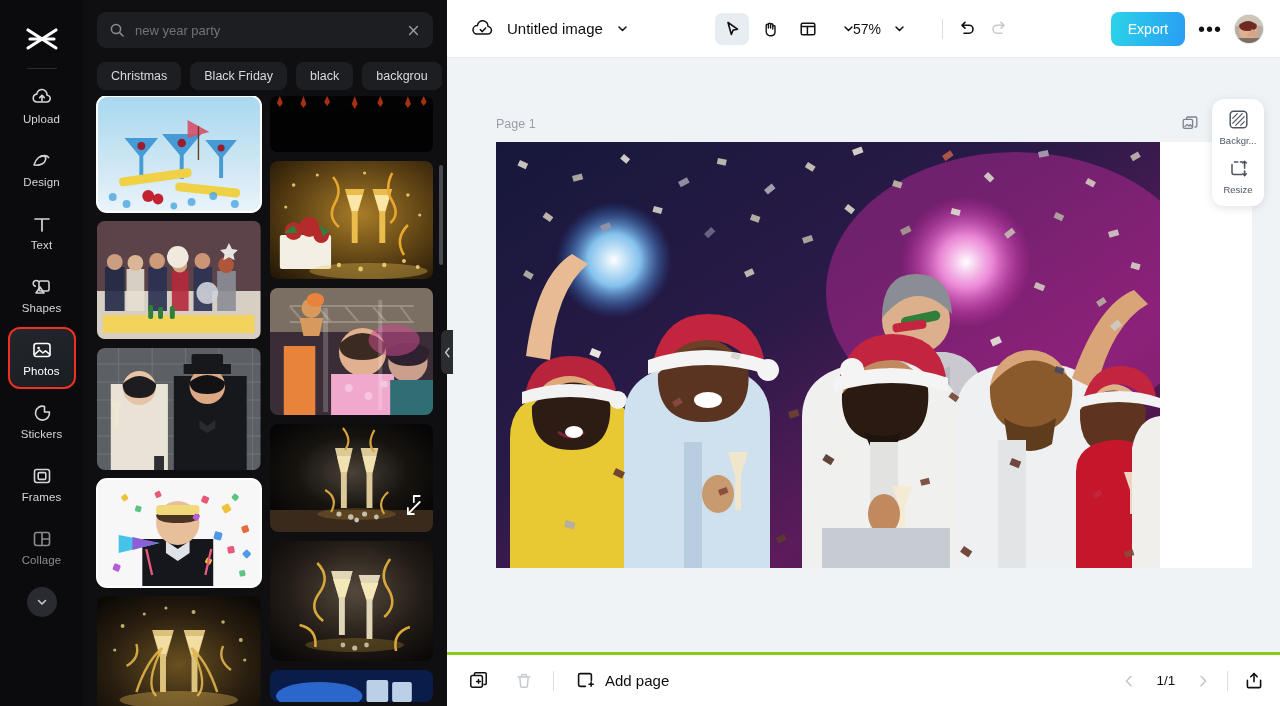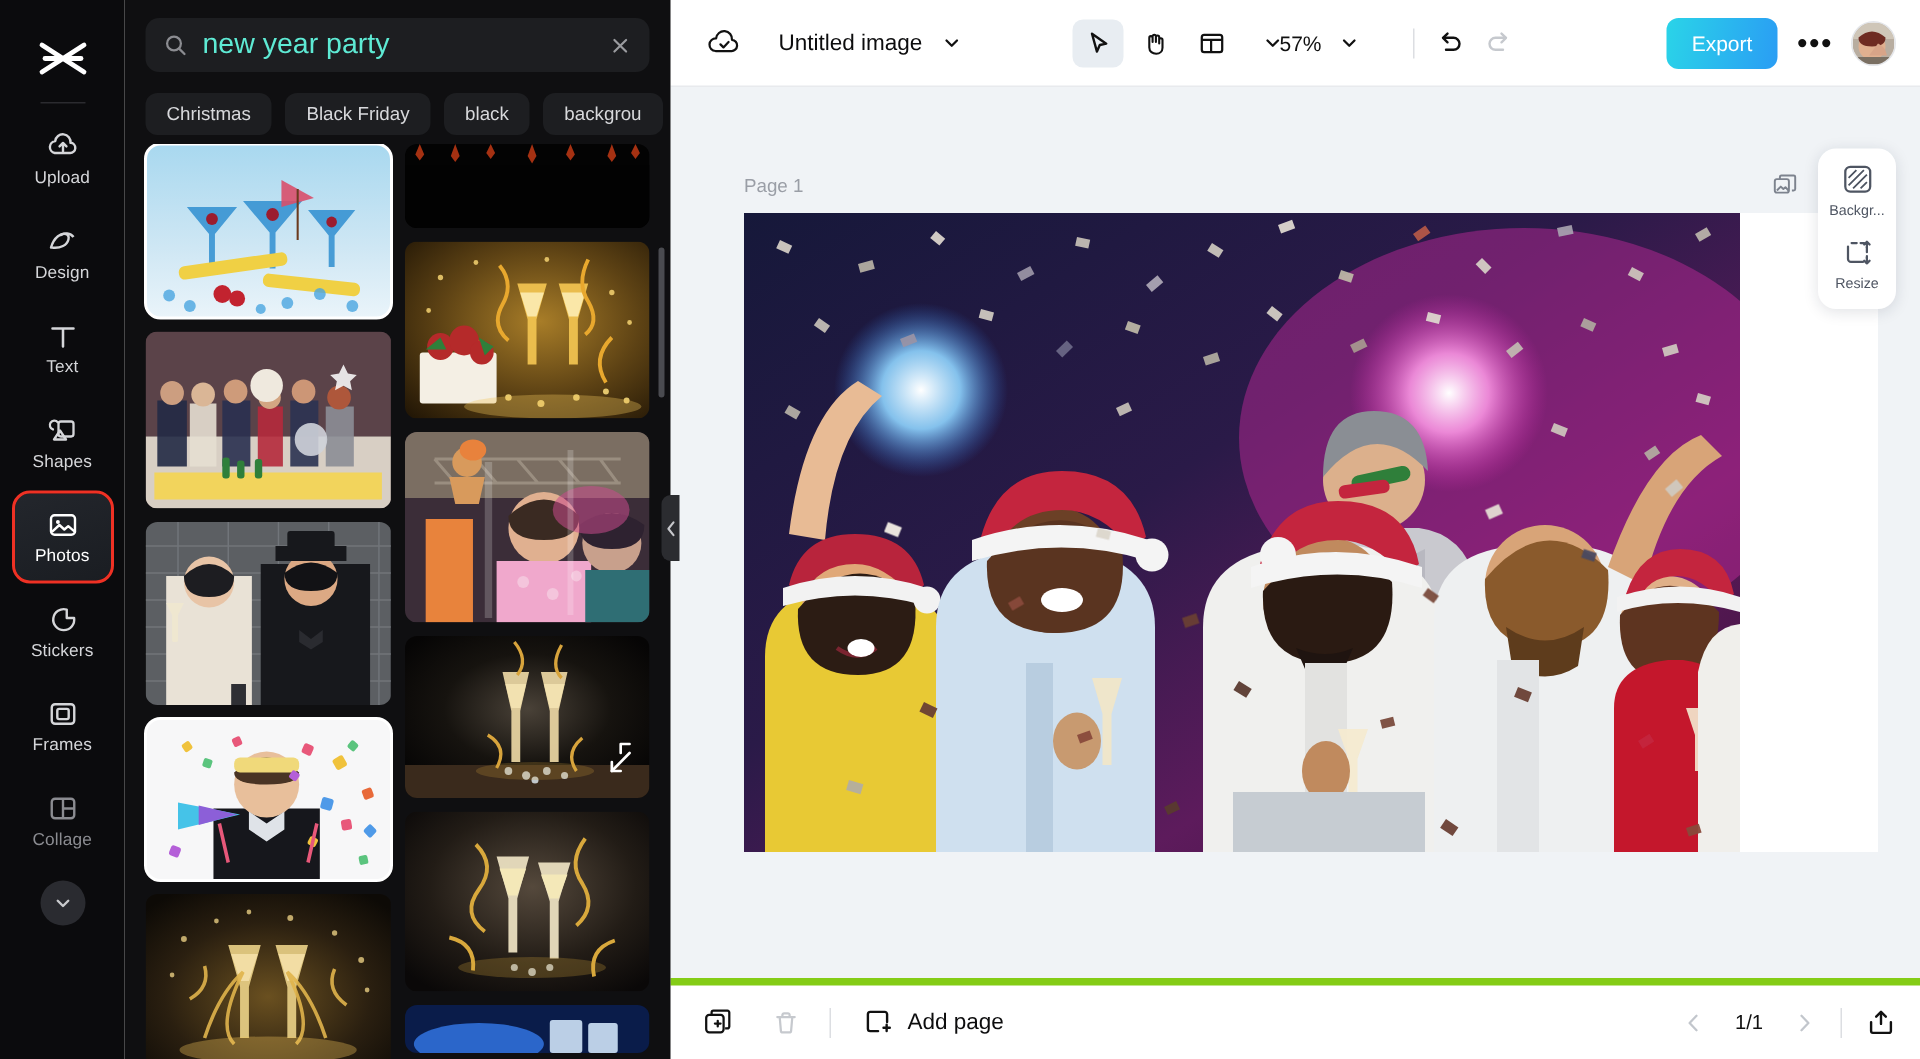--- a/index.html
+++ b/index.html
@@ -46,21 +46,21 @@
     position: absolute; left: 83px; top: 0; width: 364px; height: 706px;
     background: #0f0f11; overflow: hidden; z-index: 20;
   }
   .search-wrap { padding: 12px 14px 0 14px; }
   .search-box {
     height: 36px; background:#1d1e21; border-radius: 9px;
     display:flex; align-items:center; gap:10px; padding: 0 12px;
   }
   .search-box input {
     flex: 1; background: transparent; border: none; outline: none;
-    color: #5eead4; font-size: 19px; font-family: inherit;
+    color: #737373; font-size: 13px; font-family: inherit;
   }
   .search-box input::placeholder { color:#6d6e73; }
   .chips { display:flex; gap:9px; padding: 14px 0 10px 14px; }
   .chip {
     background:#1d1e21; color:#d8d9dc; font-size: 12.5px;
     padding: 7px 14px; border-radius: 8px; white-space: nowrap; cursor: pointer;
   }
   .grid {
     position:absolute; left:0; top:96px; width: 364px; height: 610px;
     padding: 0 14px 0 14px; overflow: hidden;
@@ -83,21 +83,21 @@
     display:flex; align-items:center; justify-content:center; z-index: 25; cursor:pointer;
   }
 
   
   .topbar {
     position:absolute; left: 447px; top: 0; width: 833px; height: 58px;
     background:#fff; border-bottom: 1px solid #e8eaed;
     display:flex; align-items:center; z-index: 15;
   }
   .tb-cloud { margin-left: 24px; display:flex; align-items:center; }
-  .tb-title { margin-left: 24px; font-size: 15px; color:#0d0d0e; }
+  .tb-title { margin-left: 12px; font-size: 15px; color:#0d0d0e; }
   .tb-caret { margin-left: 13px; display:flex; align-items:center; cursor:pointer; }
   .tb-tools { position:absolute; left: 268px; display:flex; align-items:center; gap: 4px; }
   .tb-btn {
     width: 34px; height: 32px; border-radius: 7px;
     display:flex; align-items:center; justify-content:center; cursor:pointer;
   }
   .tb-btn.on { background:#e8edf2; }
   .tb-zoom { position:absolute; left: 406px; display:flex; align-items:center; gap: 12px; justify-content: center; }
   .tb-zoom .zval { font-size: 14px; color:#111; }
   .tb-divider { width:1px; height: 20px; background:#dcdee2; }
@@ -135,21 +135,21 @@
     background:#fff; border-radius: 12px; padding: 10px 0 12px 0;
     box-shadow: 0 2px 10px rgba(20,30,55,.13);
     display:flex; flex-direction:column; align-items:center; gap: 12px; z-index: 12; margin-top: 36px;
   }
   .fp-item { display:flex; flex-direction:column; align-items:center; gap:6px; cursor:pointer; width: 52px;}
   .fp-item .fp-label { font-size: 9.5px; color:#4e5562; line-height:1; }
 
   
   .bottombar {
     position:absolute; left: 447px; top: 652px; width: 833px; height: 54px;
-    background:#fff; border-top: 5px solid #84cc16;
+    background:#fff; border-top: 3px solid #84cc16;
     display:flex; align-items:center; z-index: 15;
   }
   .bb-btn { width: 34px; height: 30px; display:flex; align-items:center; justify-content:center; cursor:pointer;}
   .bb-add { display:flex; align-items:center; gap:10px; cursor:pointer; }
   .bb-add .lbl { font-size: 15px; color:#0d0d0e; }
   .bb-right { position:absolute; right: 16px; display:flex; align-items:center; gap: 16px; }
   .bb-pages { font-size: 13.5px; color:#111; min-width: 26px; text-align:center; }
   svg { display:block; }
 </style>
 </head>

